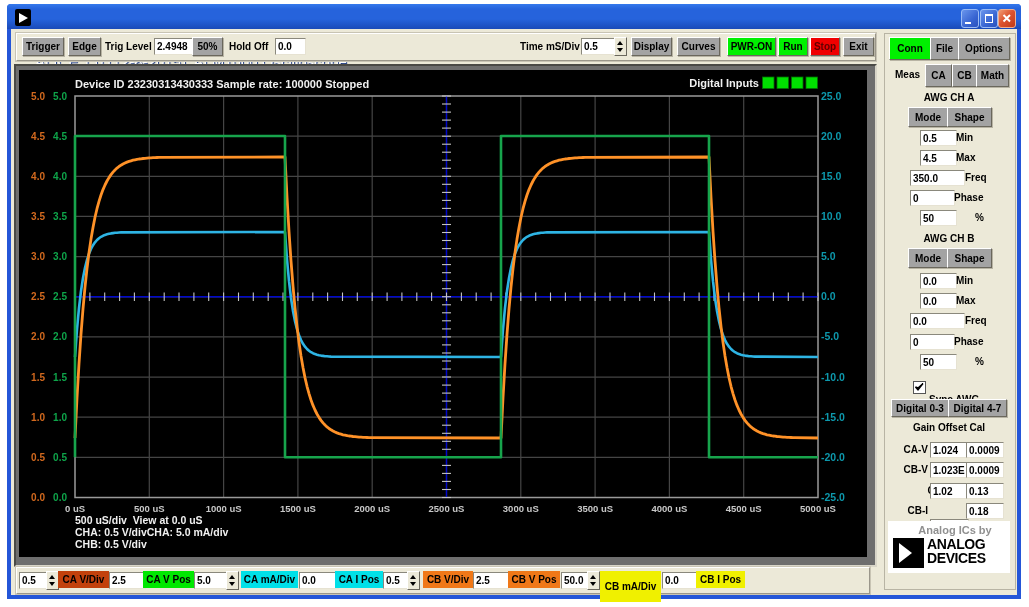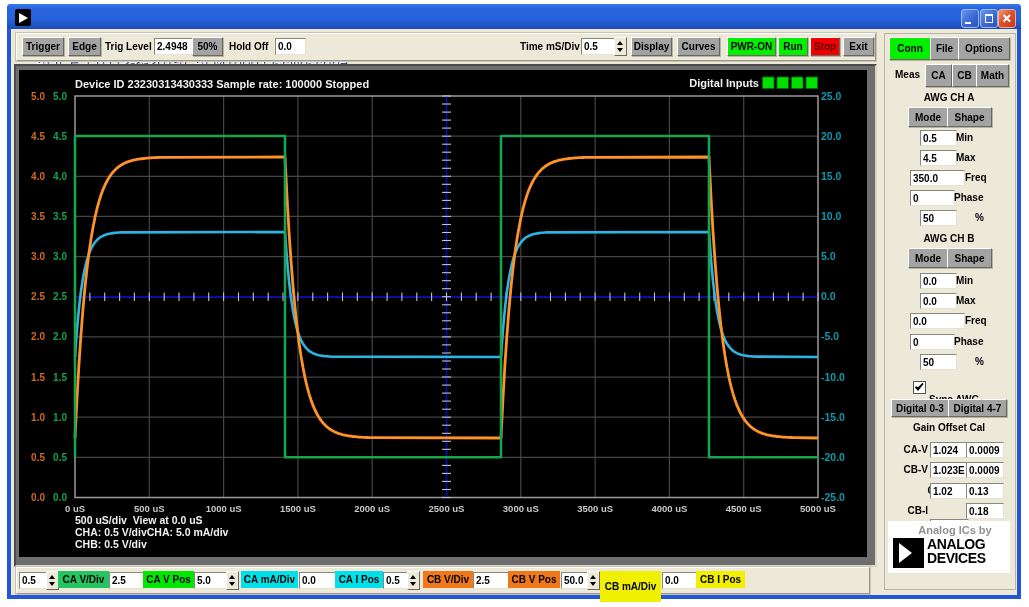--- a/index.html
+++ b/index.html
@@ -334,21 +334,21 @@
   </div>
   <div class="abs" style="left:39px;top:16px;font-weight:bold;font-size:14px;letter-spacing:-0.4px;line-height:14px;">ANALOG<br>DEVICES</div>
 </div>
 
 <div id="bbar" class="frame" style="left:16px;top:567px;width:852px;height:25px;"></div>
 <div class="entry" style="left:19px;top:572px;width:25px;height:15px;">0.5</div>
 <div class="spin" style="left:46px;top:571px;width:11px;height:17px;">
       <i class="up"></i>
       <i class="dn"></i>
     </div>
-<div class="clbl" style="left:58px;top:571px;width:51px;height:17px;background:#22c55e;">CA V/Div</div>
+<div class="clbl" style="left:58px;top:571px;width:51px;height:17px;background:#c2410c;">CA V/Div</div>
 <div class="entry" style="left:109px;top:572px;width:33px;height:15px;">2.5</div>
 <div class="clbl" style="left:143px;top:571px;width:51px;height:17px;background:#00e800;">CA V Pos</div>
 <div class="entry" style="left:194px;top:572px;width:30px;height:15px;">5.0</div>
 <div class="spin" style="left:226px;top:571px;width:11px;height:17px;">
       <i class="up"></i>
       <i class="dn"></i>
     </div>
 <div class="clbl" style="left:241px;top:571px;width:57px;height:17px;background:#00e0e8;">CA mA/Div</div>
 <div class="entry" style="left:299px;top:572px;width:36px;height:15px;">0.0</div>
 <div class="clbl" style="left:335px;top:571px;width:48px;height:17px;background:#00e0e8;">CA I Pos</div>

